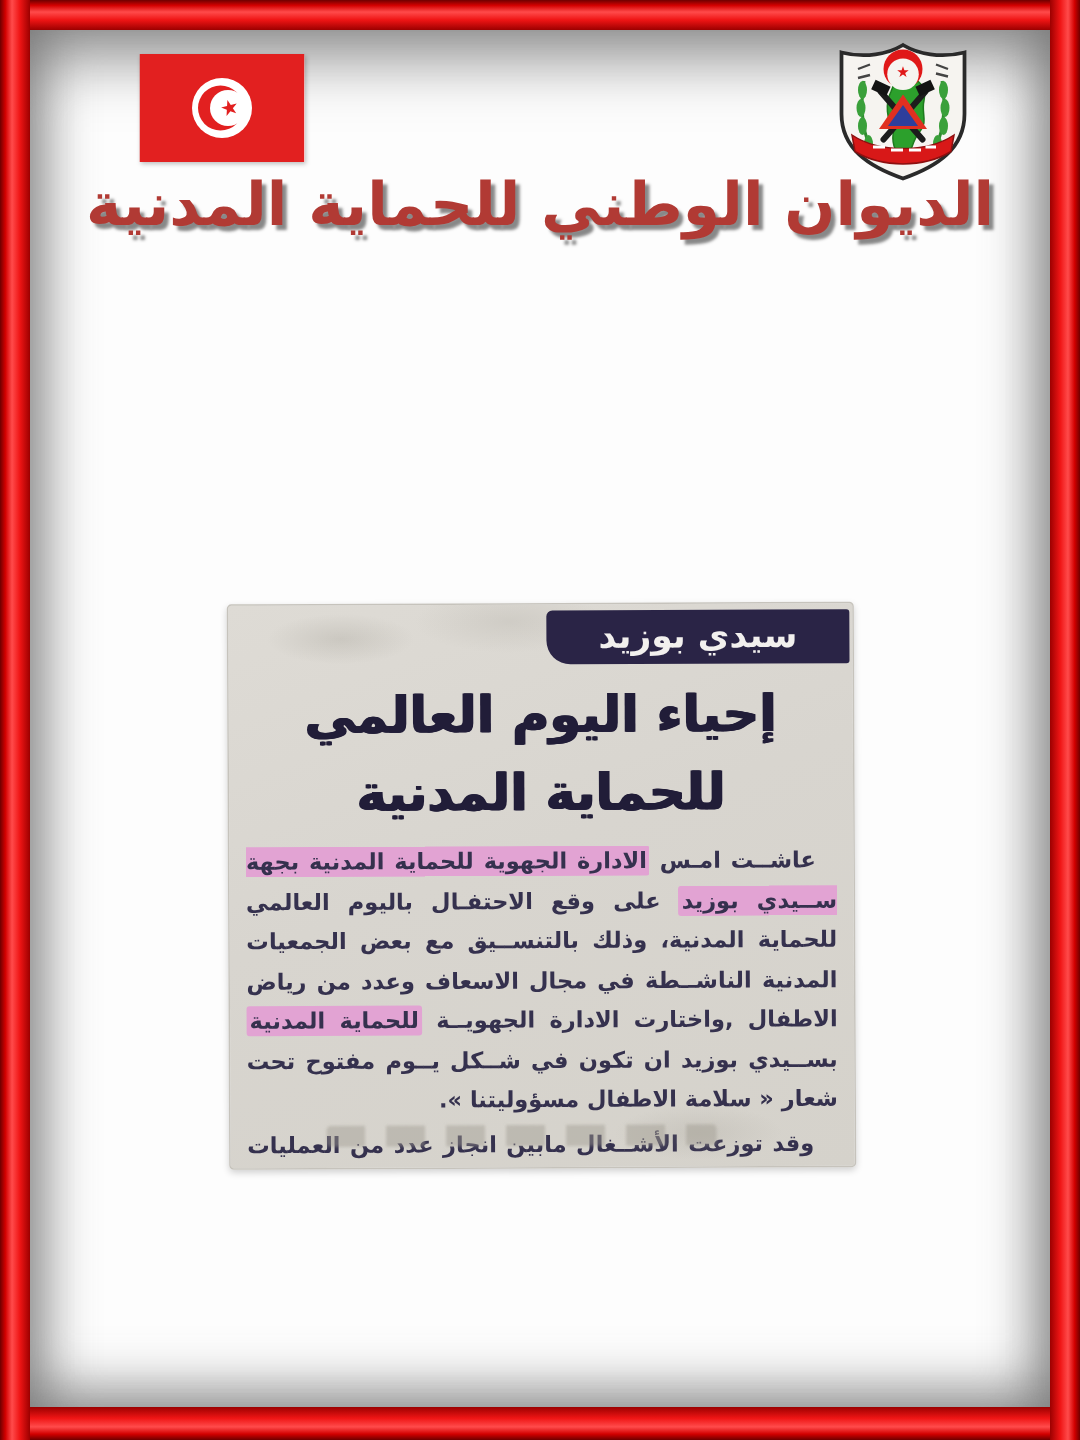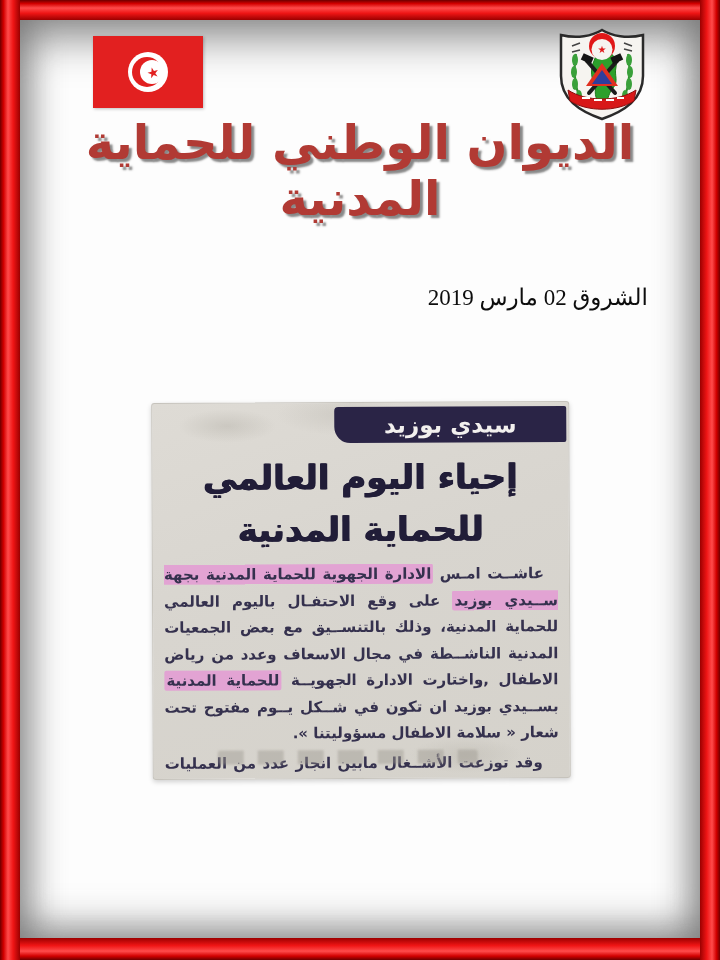--- a/index.html
+++ b/index.html
@@ -35,39 +35,39 @@
   .header-text { position:absolute; left:195px; right:215px; top:16px; text-align:center;
     color:#df3434; font-weight:bold; direction:rtl; }
   .header-text .l1 { font-size:21px; line-height:33px;
     text-shadow:2px 2px 1px rgba(110,110,110,0.9); }
   .header-text .l2 { font-size:20px; line-height:33px;
     text-shadow:2px 2px 1px rgba(110,110,110,0.9); }
 
   .logo { position:absolute; left:534px; top:2px; width:96px; height:100px; }
 
   .page-title { position:absolute; left:0; right:0; top:94px; text-align:center;
-    direction:rtl; font-size:48px; font-weight:bold; color:#b13a34;
+    direction:rtl; font-size:40px; font-weight:bold; color:#b13a34;
     text-shadow:3px 3px 2px rgba(130,130,130,0.95); letter-spacing:1px; }
 
   .press-date { position:absolute; top:264px; right:52px; direction:rtl;
     font-family:"Liberation Serif", serif; font-size:23px; color:#0d0d0d; }
 
   
   .clipping { position:absolute; left:132px; top:382px; width:418px; height:377px;
     background:linear-gradient(160deg,#dedbd5 0%,#d8d5cf 45%,#d5d2cb 100%);
     border:1px solid #c6c3bc; border-radius:3px; transform:rotate(-0.25deg);
     box-shadow:0 2px 5px rgba(0,0,0,0.18); direction:rtl; overflow:hidden; }
   .clipping::before { content:""; position:absolute; inset:0;
     background:
       radial-gradient(70px 24px at 18% 6%, rgba(150,146,136,0.25), transparent 70%),
       radial-gradient(90px 30px at 45% 3%, rgba(150,146,136,0.18), transparent 70%),
       radial-gradient(80px 26px at 75% 94%, rgba(150,146,136,0.20), transparent 70%);
     pointer-events:none; }
 
-  .region-banner { position:absolute; top:4px; right:2px; width:232px; height:36px;
+  .region-banner { position:absolute; top:4px; right:2px; width:202px; height:36px;
     background:#2a2446; color:#f2f0ee; font-size:23px; font-weight:bold;
     text-align:center; line-height:36px; border-radius:4px 2px 2px 16px;
     letter-spacing:1px; }
 
   .clipping-headline { margin:48px 8px 6px 8px; text-align:center;
     font-size:34px; line-height:52px; font-weight:900; color:#211d38;
     text-shadow:0.6px 0 0 #211d38, -0.6px 0 0 #211d38; }
 
   .clipping p { margin:2px 11px 0 11px; font-size:15px; font-weight:700;
     line-height:26.5px; color:#35314e; text-align:justify; }
@@ -133,21 +133,20 @@
       <g fill="#ffffff">
         <rect x="28" y="75" width="8" height="2"></rect>
           <rect x="40" y="77" width="8" height="2"></rect>
         <rect x="52" y="77" width="8" height="2"></rect>
           <rect x="63" y="75" width="7" height="2"></rect>
       </g>
     </svg>
 
     <div class="page-title">الديوان الوطني للحماية المدنية</div>
 
-    <div class="press-date">الشروق 02 مارس 2019</div>
 
     <div class="clipping">
       <div class="region-banner">سيدي بوزيد</div>
       <div class="clipping-headline">إحياء اليوم العالمي للحماية المدنية</div>
 
       <p class="p1"><span>عاشــت امـس </span><mark>الادارة الجهوية للحماية المدنية بجهة ســيدي بوزيد</mark><span> على وقع الاحتفـال باليوم العالمي للحماية المدنية، وذلك بالتنســيق مع بعض الجمعيات المدنية الناشــطة في مجال الاسعاف وعدد من رياض الاطفال ,واختارت الادارة الجهويــة </span><mark>للحماية المدنية</mark><span> بســيدي بوزيد ان تكون في شــكل يــوم مفتوح تحت شعار « سلامة الاطفال مسؤوليتنا ».</span></p>
 
       <p class="p2">وقد توزعت الأشــغال مابين انجاز عدد من العمليات البيضاء وعديد الفقرات التنشــيطية امنها براعــم من رياض الأطفال وعرض التدخــلات التي قامت بها الحماية المدنية خلال الســنوات الفارطة وحــول الخدمات التي تقدمها الحماية المدنية واقامة ورشــات في تقديم الاســعافات الاولية والحــوادث المنزلية وعرض التجهيزات والوسائل للعموم والتعريف بخصوصية كل منها.</p>
 
       <div class="ghost-bleed"></div>

